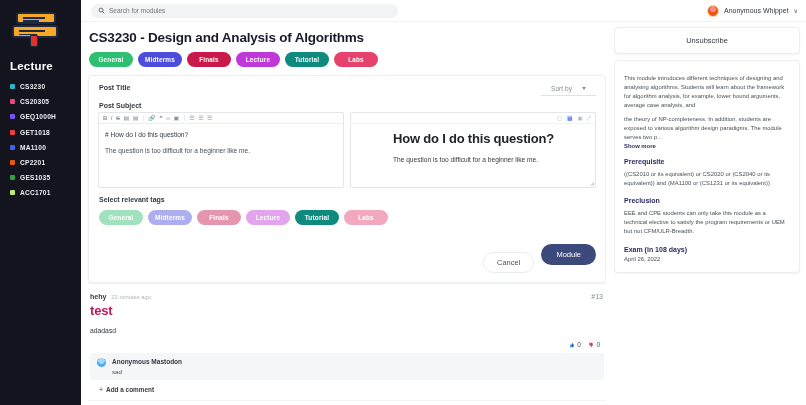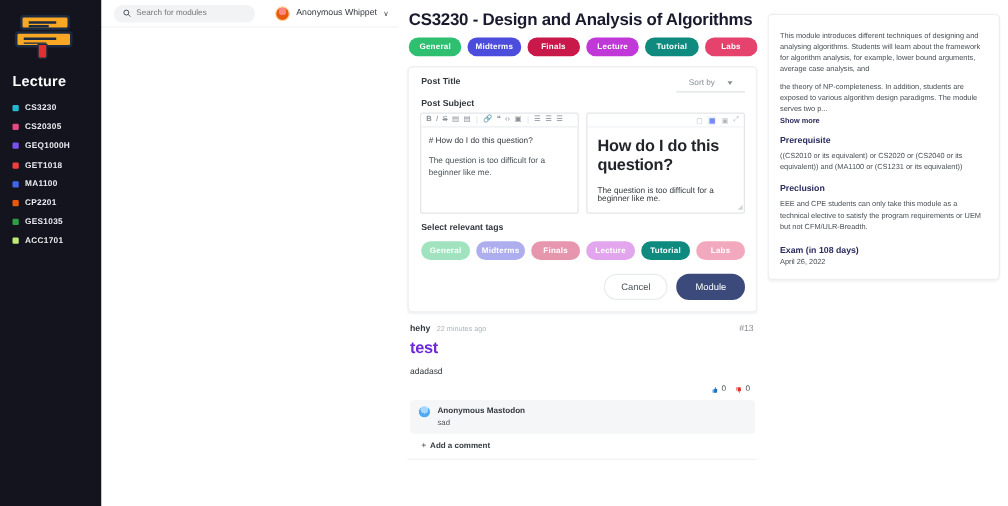--- a/index.html
+++ b/index.html
@@ -33,21 +33,21 @@
   }
   .mod-list { list-style: none; }
   .mod-item {
     display: flex; align-items: center; gap: 5px;
     padding: 4.1px 0 4.1px 10px; cursor: pointer;
   }
   .mod-dot { width: 5px; height: 5px; border-radius: 1px; flex: 0 0 5px; }
   .mod-name { color: #e9ecef; font-size: 6.6px; font-weight: bold; letter-spacing: .25px; white-space: nowrap; }
 
   
-  .mainwrap { flex: 1; height: 405px; display: flex; flex-direction: row; background: #fff; overflow: hidden; }
+  .mainwrap { flex: 1; height: 405px; display: flex; flex-direction: column; background: #fff; overflow: hidden; }
 
   .topbar {
     height: 22px; flex: 0 0 22px; background: #fff; display: flex; align-items: center;
     padding: 0 8px 0 10px; gap: 8px; border-bottom: 1px solid #f1f3f5;
   }
   .search {
     flex: 1; max-width: 446px; height: 14px; background: #f1f3f5; border-radius: 7px;
     display: flex; align-items: center; gap: 4px; padding: 0 7px;
   }
   .search svg { flex: 0 0 7px; }
@@ -108,45 +108,45 @@
   .tsep { width: 1px; height: 6px; background: #e9ecef; margin: 0 1px; }
   .edbody { padding: 6px 6px 0 6px; height: 63px; }
   .edline { font-size: 6.6px; color: #343a40; line-height: 1.5; }
   .edline.muted { color: #495057; }
   .edline + .edline { margin-top: 6px; }
 
   .prevbox { flex: 1 1 50%; border: 1px solid #e3e5e8; border-radius: 2px; background: #fff; overflow: hidden; min-width: 0; position: relative; }
   .prevtools { height: 11px; display: flex; align-items: center; justify-content: flex-end; gap: 4px; padding: 0 4px; border-bottom: 1px solid #f1f3f5; }
   .pvicon { font-size: 5.5px; color: #adb5bd; cursor: pointer; }
   .pvicon.active { color: #4263eb; background: #edf2ff; padding: 0 1px; }
-  .prevbody { padding: 7px 8px; }
+  .prevbody { padding: 7px 8px; margin-left: 34px; }
   .prev-h1 { font-size: 13px; font-weight: bold; color: #212529; letter-spacing: -.2px; }
   .prev-p { font-size: 6.6px; color: #343a40; margin-top: 10px; }
   .resizer { position: absolute; right: 1px; bottom: 1px; font-size: 5px; color: #ced4da; }
 
   .seltags { display: flex; gap: 5px; padding: 4px 0 0 1px; }
   .pill.dim { opacity: .45; }
 
   .actions { display: flex; justify-content: flex-end; align-items: center; gap: 7px; margin-top: 11px; }
   .btn-cancel {
     border: 1px solid #e9ecef; background: #fff; color: #495057; border-radius: 11px;
-    font-size: 7.5px; padding: 5px 13px; cursor: pointer; font-family: "Liberation Sans", sans-serif;
+    font-size: 7.5px; padding: 5px 13px; cursor: pointer; font-family: "Liberation Sans", sans-serif; margin-top: 16px;
   }
   .btn-submit {
     border: none; background: #3b4a7a; color: #fff; border-radius: 11px;
     font-size: 7.5px; padding: 6px 15px; cursor: pointer; font-family: "Liberation Sans", sans-serif;
   }
 
   
   .post { padding: 9px 2px 7px 2px; border-top: 1px solid #f1f3f5; position: relative; }
   .post-head { display: flex; align-items: baseline; gap: 5px; }
   .post-author { font-size: 7px; font-weight: bold; color: #343a40; }
   .post-time { font-size: 5.8px; color: #adb5bd; }
   .post-num { position: absolute; right: 3px; top: 9px; font-size: 7px; color: #868e96; }
-  .post-title { font-size: 13px; font-weight: bold; color: #6d28d9; margin-top: 3px; letter-spacing: -.2px; }
+  .post-title { font-size: 13px; font-weight: bold; color: #be185d; margin-top: 3px; letter-spacing: -.2px; }
   .post-body { font-size: 6.8px; color: #343a40; margin-top: 9px; }
   .votes { display: flex; justify-content: flex-end; align-items: center; gap: 7px; margin-top: 7px; padding-right: 4px; }
   .vote { display: flex; align-items: center; gap: 2.5px; cursor: pointer; }
   .vote span { font-size: 6.5px; color: #495057; }
   .comment {
     background: #f5f6f8; border-radius: 3px; margin-top: 5px; padding: 5px 7px;
     display: flex; gap: 6px; align-items: flex-start;
   }
   .c-avatar {
     width: 9px; height: 9px; border-radius: 50%; flex: 0 0 9px; background: #4dabf7;
@@ -374,20 +374,23 @@
           <div class="post">
             
             
             
           </div>
 
         </div>
       </div>
 
       <aside class="right">
+        <div class="rcard">
+          <div class="unsub">Unsubscribe</div>
+        </div>
         <div class="rcard rcard2">
           <div class="rtext">This module introduces different techniques of designing and analysing algorithms. Students will learn about the framework for algorithm analysis, for example, lower bound arguments, average case analysis, and</div>
           <div class="rtext">the theory of NP-completeness. In addition, students are exposed to various algorithm design paradigms. The module serves two p...</div>
           <div class="showmore">Show more</div>
           <div class="rsub">Prerequisite</div>
           <div class="rtext">((CS2010 or its equivalent) or CS2020 or (CS2040 or its equivalent)) and (MA1100 or (CS1231 or its equivalent))</div>
           <div class="rsub">Preclusion</div>
           <div class="rtext">EEE and CPE students can only take this module as a technical elective to satisfy the program requirements or UEM but not CFM/ULR-Breadth.</div>
           <div class="rexam">Exam (in 108 days)</div>
           <div class="rdate">April 26, 2022</div>

